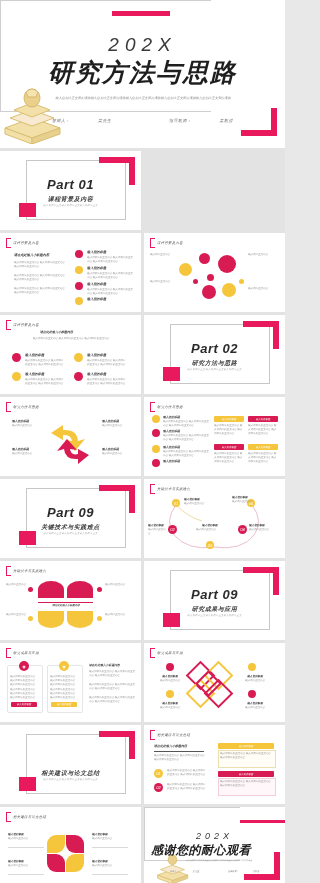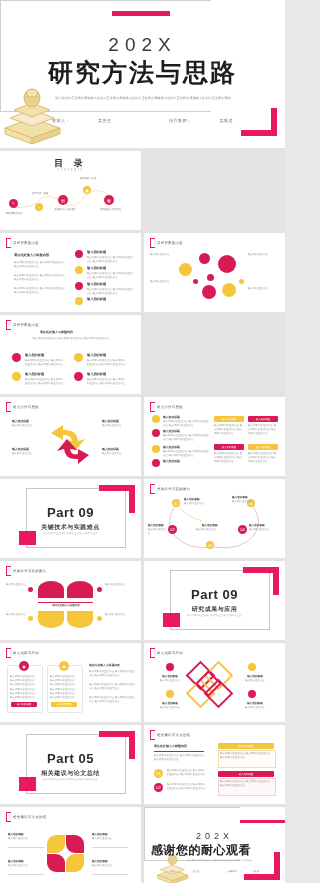--- a/index.html
+++ b/index.html
@@ -2,21 +2,21 @@
 <html><head>
 <meta charset="utf-8">
 <style>
   html,body{margin:0;padding:0;}
   body{
     width:285px;height:883px;background:#e8e8e8;
     font-family:"Liberation Sans","DejaVu Sans",sans-serif;
     overflow:hidden;
   }
   .deck{width:285px;height:883px;display:flex;flex-direction:column;gap:3px;background:#e3e3e3;}
-  .row{display:flex;gap:3px;}
+  .row{display:flex;gap:3px;font-style:italic;}
   .slide{background:#fff;position:relative;overflow:hidden;box-sizing:border-box;}
   .slide.full{width:285px;height:148px;}
   .slide.half{width:141px;height:79px;}
 
   
   .pinkbar{position:absolute;background:#e8195c;}
   .corner-tr{position:absolute;width:30px;height:22px;border-top:6px solid #e8195c;border-right:6px solid #e8195c;}
   .corner-br{position:absolute;width:30px;height:22px;border-bottom:6px solid #e8195c;border-right:6px solid #e8195c;}
   .sqpink{position:absolute;background:#e8195c;}
 
@@ -131,38 +131,29 @@
       <div class="t-meta">
         <span><span>答辩人：</span><span>某先生</span></span>
         <span><span>指导教师：</span><span>某教授</span></span>
       </div>
       <div class="corner-br t-corner"></div>
     </div>
   </div>
 
   <div class="row">
 
-    <div class="slide half">
-      <div class="toc-t">目 录</div>
-      <div class="toc-s">CONTENTS</div>
-      <svg style="position:absolute;top:36px;left:8px;" width="126" height="26">
-        <path d="M4 20 Q24 22 30 14 Q40 4 56 16 Q66 24 78 8 Q88 -2 104 10" fill="none" stroke="#f0dfae" stroke-width=".8"></path>
-      </svg>
-      <div class="dot p" style="left:9px;top:48px;width:9px;height:9px;">✎</div>
-      <div class="dot y" style="left:35px;top:52px;width:8px;height:8px;">⌁</div>
-      <div class="dot p" style="left:58px;top:44px;width:10px;height:10px;">▤</div>
-      <div class="dot y" style="left:83px;top:35px;width:8px;height:8px;">▣</div>
-      <div class="dot p" style="left:104px;top:44px;width:10px;height:10px;">▦</div>
-      <div class="cap" style="left:1px;top:61px;width:26px;">课程背景及内容</div>
-      <div class="cap" style="left:29px;top:41px;width:22px;">研究方法与思路</div>
-      <div class="cap" style="left:53px;top:57px;width:24px;">关键技术与实践难点</div>
-      <div class="cap" style="left:77px;top:26px;width:22px;">研究成果与应用</div>
-      <div class="cap" style="left:98px;top:57px;width:26px;">相关建议与论文总结</div>
-    </div>
-
+
+    <div class="slide half">
+      <div class="p-frame"></div>
+      <div class="corner-tr p-corner"></div>
+      <div class="sqpink p-sq"></div>
+      <div class="p-title">Part 01</div>
+      <div class="p-sub">课程背景及内容</div>
+      <div class="p-sub2">输入您相应正文输入您相应正文输入您相应正文</div>
+    </div>
   </div>
 
   <div class="row">
     <div class="slide half">
       <div class="hdr">
         <span class="brk"></span>
         <span class="txt blur">课程背景及内容</span>
       </div>
       <div class="blk-title" style="left:14px;top:20px;font-size:3.2px;">请在此处输入小标题内容</div>
       <div class="tbx" style="left:14px;top:28px;width:52px;">输入您相应的正文内容 输入您相应的正文内容 输入您相应的正文内容</div>
@@ -220,20 +211,28 @@
       <div class="tbh" style="left:87px;top:38px;">输入您的标题</div>
       <div class="tbx" style="left:87px;top:44px;width:40px;">输入您相应的正文内容 输入您相应的正文内容 输入您相应的正文内容</div>
       <div class="badge y" style="left:12px;top:57px;width:9px;height:9px;"></div>
       <div class="tbh" style="left:25px;top:57px;">输入您的标题</div>
       <div class="tbx" style="left:25px;top:63px;width:40px;">输入您相应的正文内容 输入您相应的正文内容 输入您相应的正文内容</div>
       <div class="badge p" style="left:74px;top:57px;width:9px;height:9px;"></div>
       <div class="tbh" style="left:87px;top:57px;">输入您的标题</div>
       <div class="tbx" style="left:87px;top:63px;width:40px;">输入您相应的正文内容 输入您相应的正文内容 输入您相应的正文内容</div>
     </div>
 
+    <div class="slide half">
+      <div class="p-frame"></div>
+      <div class="corner-tr p-corner"></div>
+      <div class="sqpink p-sq"></div>
+      <div class="p-title">Part 02</div>
+      <div class="p-sub">研究方法与思路</div>
+      <div class="p-sub2">输入您相应正文输入您相应正文输入您相应正文</div>
+    </div>
   </div>
 
   <div class="row">
     <div class="slide half">
       <div class="hdr">
         <span class="brk"></span>
         <span class="txt blur">研究方法与思路</span>
       </div>
       <svg style="position:absolute;left:45px;top:16px;" width="52" height="56">
         <path d="M6 20 L18 12 L18 17 Q32 16 33 28 L40 26 L30 38 L20 27 L27 28 Q26 21 18 22 L18 27 Z" fill="#f5c63c"></path>
@@ -393,21 +392,20 @@
       <div class="tbh" style="left:95px;top:58px;width:32px;text-align:center;font-size:2.6px;">输入您的标题</div>
       <div class="tbx" style="left:93px;top:63px;width:36px;text-align:center;">输入相应正文内容</div>
     </div>
   </div>
 
   <div class="row">
     <div class="slide half">
       <div class="p-frame"></div>
       <div class="corner-tr p-corner"></div>
       <div class="sqpink p-sq"></div>
-      <div class="p-title">Part 05</div>
       <div class="p-sub">相关建议与论文总结</div>
       <div class="p-sub2">输入您相应正文输入您相应正文输入您相应正文</div>
     </div>
 
     <div class="slide half">
       <div class="hdr">
         <span class="brk"></span>
         <span class="txt blur">相关建议与论文总结</span>
       </div>
       <div class="blk-title" style="left:10px;top:19px;font-size:3px;">请在此处输入小标题内容</div>

